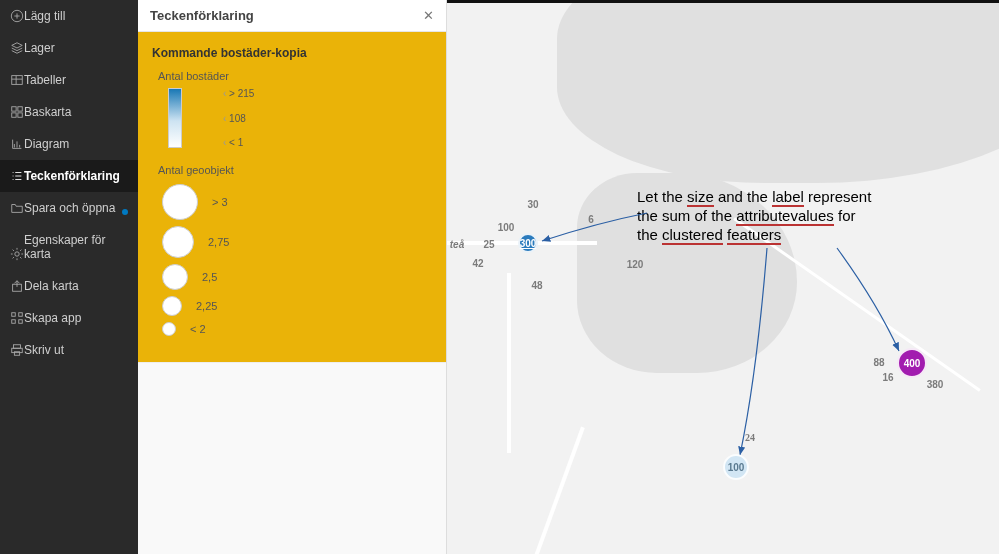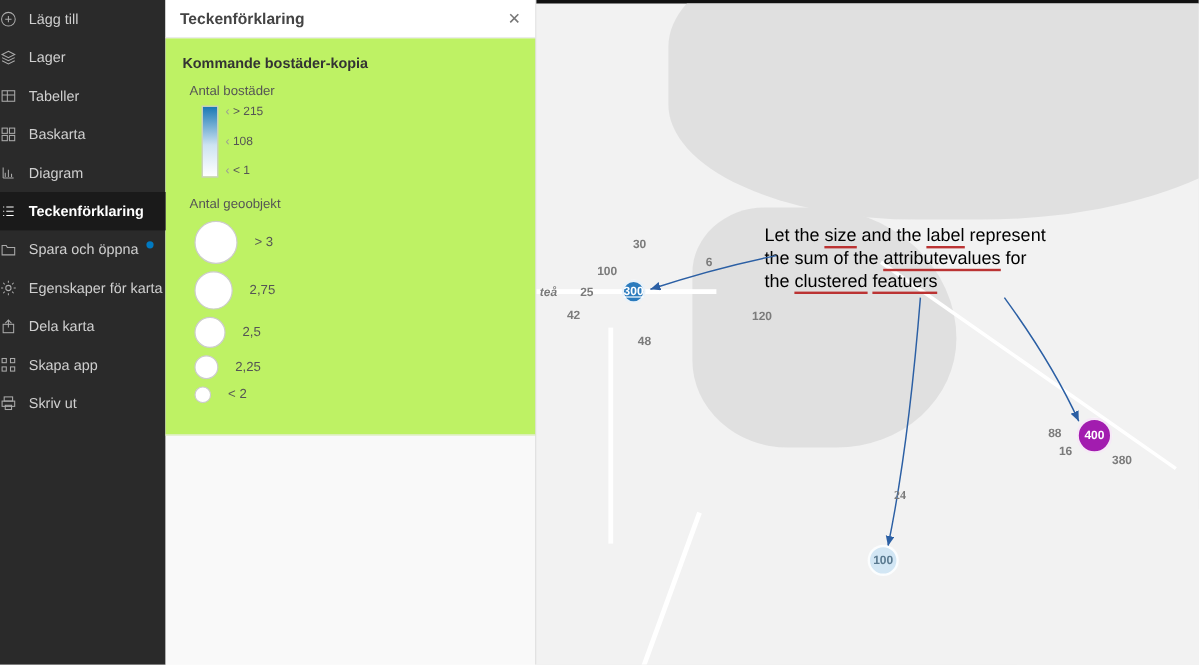--- a/index.html
+++ b/index.html
@@ -1,36 +1,36 @@
 <!DOCTYPE html>
 <html><head>
 <meta charset="utf-8">
 <style>
   * { box-sizing: border-box; margin: 0; padding: 0; }
   html, body { width: 999px; height: 554px; font-family: -apple-system, "Segoe UI", Arial, sans-serif; overflow: hidden; }
   .app { display: flex; width: 100%; height: 100%; }
 
   
   .sidebar { width: 138px; background: #2a2a2a; color: #cfcfcf; display: flex; flex-direction: column; font-size: 12px; }
-  .side-item { display: flex; align-items: flex-start; gap: 10px; padding: 9px 0; cursor: pointer; position: relative; }
+  .side-item { display: flex; align-items: flex-end; padding: 9px 10px; cursor: pointer; position: relative; }
   .side-item.active { background: #1a1a1a; color: #fff; font-weight: 600; }
   .side-item .icon { width: 14px; height: 14px; flex: 0 0 14px; }
   .side-item .dot { position: absolute; right: 10px; width: 6px; height: 6px; background: #0079c1; border-radius: 50%; }
 
   
   .legend { width: 309px; background: #f9f9f9; border-right: 1px solid #ddd; display: flex; flex-direction: column; }
   .legend-head { display: flex; align-items: center; justify-content: space-between; padding: 8px 12px; border-bottom: 1px solid #e6e6e6; background:#fff; }
   .legend-head h1 { font-size: 13px; font-weight: 600; color: #444; }
   .close-x { color:#777; font-size: 13px; cursor:pointer; }
-  .legend-body { background: #bef264; margin: 0; padding: 10px 14px 20px; border-bottom: 1px solid #eee; }
+  .legend-body { background: #eab308; margin: 0; padding: 10px 14px 20px; border-bottom: 1px solid #eee; }
   .layer-name { font-size: 12px; font-weight: 700; color:#333; margin: 4px 0 10px; }
   .sub-title { font-size: 11px; color:#555; margin: 6px 0 6px 6px; }
   .color-ramp-row { display:flex; align-items:stretch; gap:6px; margin-left: 16px; }
   .color-ramp { width: 14px; height: 60px; background: linear-gradient(to bottom, #1978b5 0%, #cde3f2 55%, #ffffff 100%); border:1px solid #ccc; }
-  .ramp-labels { display:flex; flex-direction:column; justify-content:space-between; font-size:10px; color:#555; }
+  .ramp-labels { display:flex; flex-direction:column; justify-content:space-between; font-size:10px; color:#555;margin-left:35px; }
   .ramp-labels span::before { content:"‹ "; color:#999; }
   .size-legend { margin-left: 10px; margin-top: 8px; }
   .size-row { display:flex; align-items:center; gap: 14px; margin: 6px 0; }
   .size-circle { border: 1px solid #ccc; border-radius: 50%; background: #fff; }
   .size-label { font-size: 11px; color:#555; }
 
   
   .map { flex: 1 1 auto; position: relative; background: #e8e8e8; overflow:hidden; border-top: 3px solid #111; }
   .land { position:absolute; background:#f2f2f2; }
   .water { position:absolute; background:#e0e0e0; border-radius: 40% 50% 50% 40%; }
@@ -214,21 +214,21 @@
       <path d="M320 245 Q 310 370 293 452" fill="none" stroke="#2b5fa4" stroke-width="1.2" marker-end="url(#ah)"></path>
       <path d="M390 245 Q 430 300 452 348" fill="none" stroke="#2b5fa4" stroke-width="1.2" marker-end="url(#ah)"></path>
     </svg>
   <span class="map-label" style="left: 86px; top: 201px;">30</span>
       <span class="map-label" style="left: 144px; top: 216px;">6</span>
       <span class="map-label" style="left: 59px; top: 224px;">100</span>
       <span class="map-label" style="left: 42px; top: 241px;">25</span>
       <span class="map-label" style="left: 188px; top: 261px;">120</span>
       <span class="map-label" style="left: 31px; top: 260px;">42</span>
       <span class="map-label" style="left: 90px; top: 282px;">48</span>
-      <span class="map-label" style="left: 303px; top: 410px; font-family: Liberation Serif, serif;">24</span>
+      <span class="map-label" style="left: 303px; top: 434px; font-family: Liberation Serif, serif;">24</span>
       <span class="map-label" style="left: 432px; top: 359px;">88</span>
       <span class="map-label" style="left: 441px; top: 374px;">16</span>
       <span class="map-label" style="left: 488px; top: 381px;">380</span>
       <div class="cluster dark" style="left: 81px; top: 240px; width: 20px; height: 20px;">300</div>
       <div class="cluster mid" style="left: 465px; top: 360px; width: 30px; height: 30px;">400</div>
       <div class="cluster light" style="left: 289px; top: 464px; width: 26px; height: 26px;">100</div>
     </div>
 
 </div>
 

